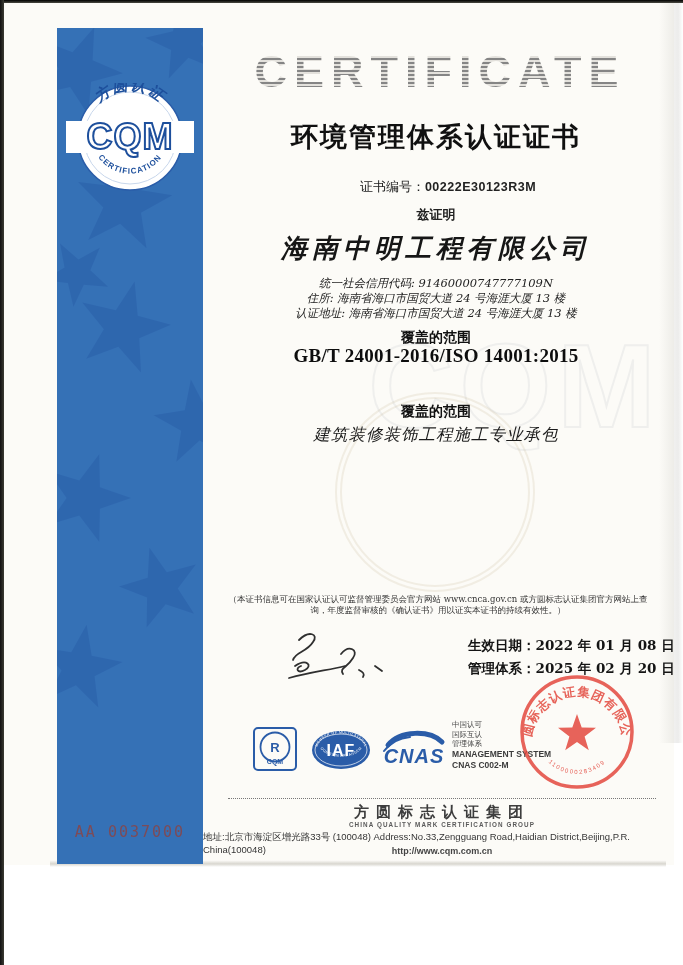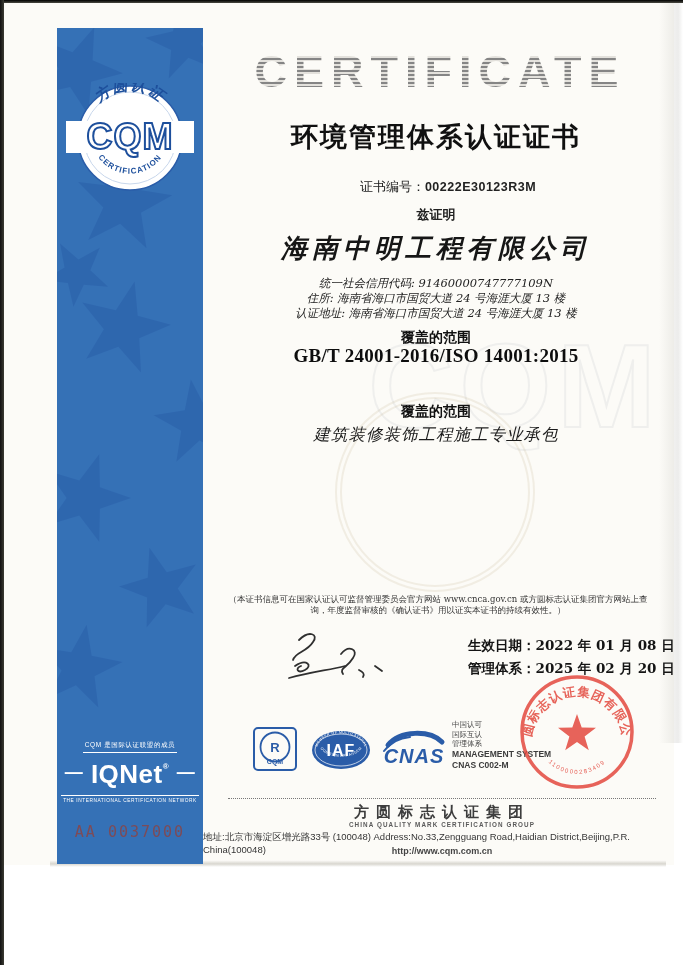--- a/index.html
+++ b/index.html
@@ -131,29 +131,20 @@
     <text font-size="15" font-weight="bold" font-style="italic" fill="#1d4f9c" text-anchor="middle" letter-spacing="2">
       <textPath href="#cqmArcTop" startOffset="50%">方圆认证</textPath>
     </text>
     <rect x="1" y="38" width="128" height="32" fill="#ffffff"></rect>
     <text x="65" y="66" font-size="36" font-weight="900" text-anchor="middle" fill="#ffffff" stroke="#1d4f9c" stroke-width="2" letter-spacing="1">CQM</text>
     <text font-size="8" font-weight="bold" fill="#1d4f9c" text-anchor="middle" letter-spacing="1">
       <textPath href="#cqmArcBot" startOffset="50%">CERTIFICATION</textPath>
     </text>
   </svg>
 
-  <div class="iqnet">
-    <div><span class="iqnet-member">CQM 是国际认证联盟的成员</span></div>
-    <div class="iqnet-row">
-      <span class="iqnet-dash">—</span>
-      <span>IQNet</span><span class="iqnet-reg">®</span>
-      <span class="iqnet-dash">—</span>
-    </div>
-    <div><span class="iqnet-tag">THE INTERNATIONAL CERTIFICATION NETWORK</span></div>
-  </div>
 
   <div class="serial">AA 0037000</div>
 </div>
 
 <div class="abs title">环境管理体系认证证书</div>
 <div class="abs cert-no">
   <span>证书编号：</span><b>00222E30123R3M</b>
 </div>
 <div class="abs hereby">兹证明</div>
 <div class="abs company">海南中明工程有限公司</div>

